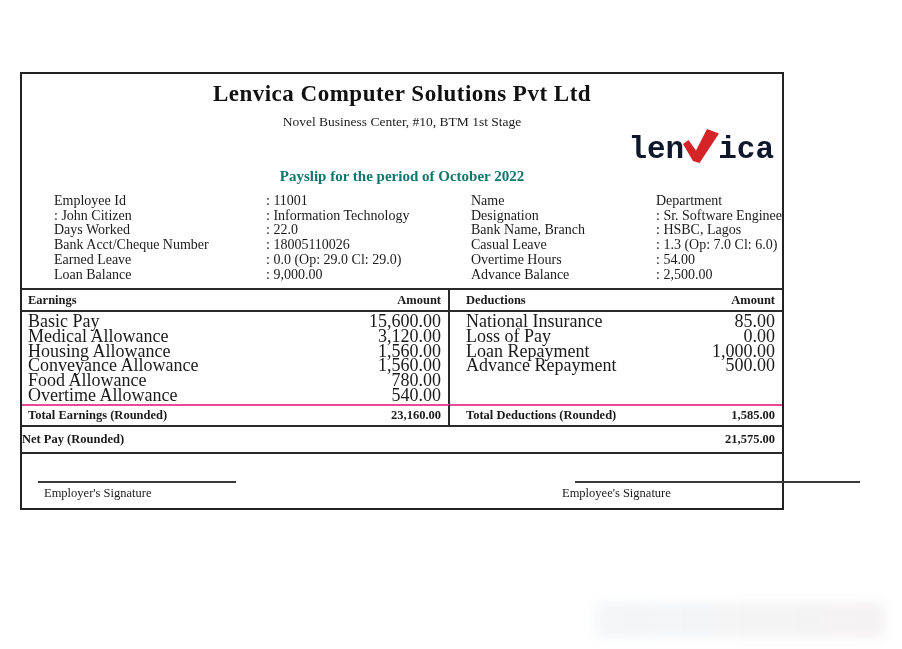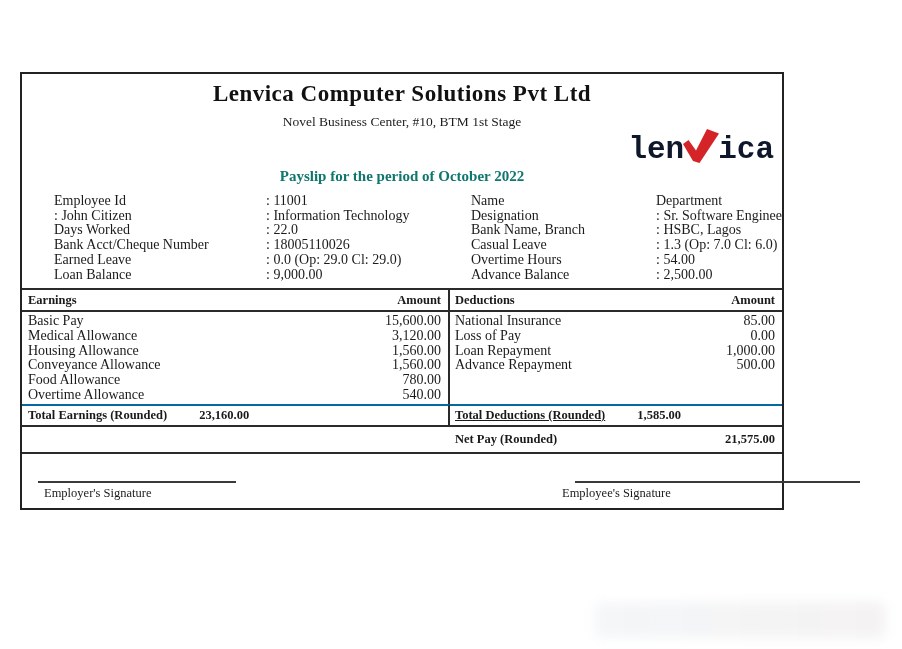--- a/index.html
+++ b/index.html
@@ -37,47 +37,47 @@
     padding-left:32px; font-size:14px; line-height:14.7px; color:#1b1b1b;
   }
   .details .cell { white-space:nowrap; overflow:hidden; }
 
   .paytable {
     position:absolute; left:0; right:0; top:214px;
     border-top:2px solid #2a2a2a;
   }
   .tbl-row { display:flex; }
   .half-left { width:428px; border-right:2px solid #2a2a2a; }
-  .half-right { flex:1; }
+  .half-right { flex:1;padding-left:11px; }
 
   .hdr { display:flex; justify-content:space-between; align-items:center;
          height:20px; font-weight:bold; font-size:12.5px; }
   .hdr .h-label { padding-left:6px; }
   .hdr-right .h-label { padding-left:5px; }
   .hdr .h-amount { padding-right:7px; }
 
   .tbl-body { height:94px; border-top:2px solid #2a2a2a; padding-top:2px;
-              font-size:14px; line-height:14.8px; }
+              font-size:18px; line-height:14.8px; }
   .item-row { display:flex; justify-content:space-between; }
   .body-left .item-row .i-label { padding-left:6px; }
   .body-right .item-row .i-label { padding-left:5px; }
   .item-row .i-amount { padding-right:7px; }
 
-  .total-row { display:flex; align-items:center;
-               height:21px; border-top:2px solid #0369a1; font-weight:bold; font-size:12.5px; }
+  .total-row { display:flex; justify-content:space-between; align-items:center;
+               height:21px; border-top:2px solid #ec4899; font-weight:bold; font-size:12.5px; }
   .total-left .t-label { padding-left:6px; }
-  .total-right .t-label { padding-left:5px;text-decoration:underline; }
+  .total-right .t-label { padding-left:5px; }
   .total-row .t-amount { padding-right:7px;margin-left:32px; }
 
   .netpay-row {
     display:flex; justify-content:space-between; align-items:center;
     height:29px; border-top:2px solid #2a2a2a; border-bottom:2px solid #2a2a2a;
     font-weight:bold; font-size:12.5px;
   }
-  .netpay-row .np-label { padding-left:433px; }
+  .netpay-row .np-label { }
   .netpay-row .np-amount { padding-right:7px; }
 
   .sig-area { position:absolute; left:0; right:0; top:398px; height:36px; font-size:12.5px; }
   .sig-line { border-top:2px solid #3a3a3a; position:absolute; top:9px; }
   .sig-line.employer { left:16px; width:198px; }
   .sig-line.employee { left:553px; width:285px; }
   .sig-label { position:absolute; top:14px; }
   .sig-label.employer { left:22px; }
   .sig-label.employee { left:540px; }
 

